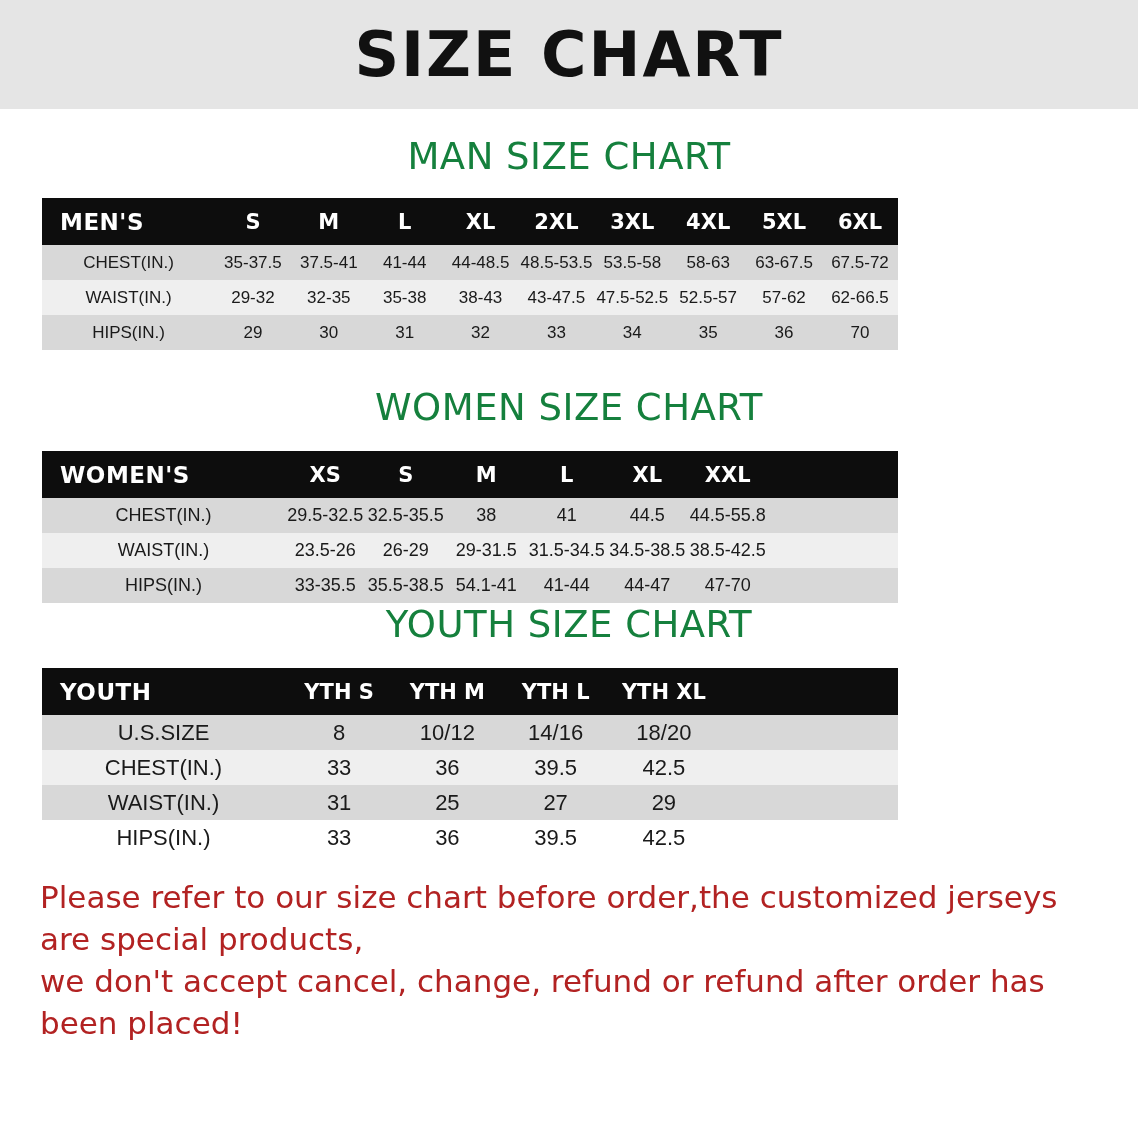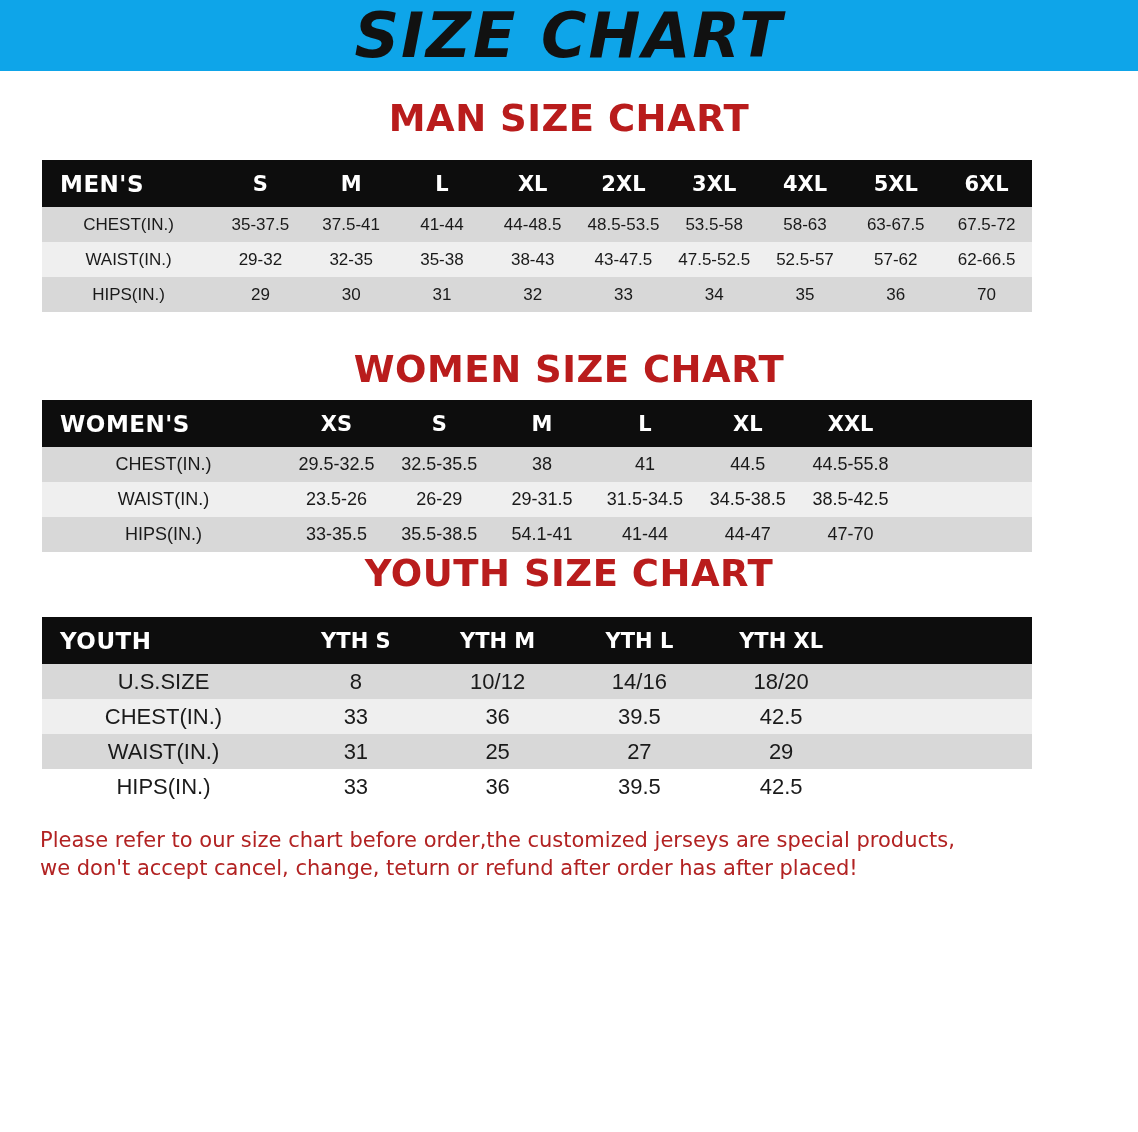--- a/index.html
+++ b/index.html
@@ -17,65 +17,64 @@
   .page {
     position: relative;
     width: 1138px;
     height: 1132px;
     background: #ffffff;
     box-sizing: border-box;
   }
 
   
   .banner {
-    height: 71px;
-    background: #0ea5e9;
+    height: 109px;
+    background: #e5e5e5;
     display: flex;
     align-items: center;
     justify-content: center;
-    font-style: italic;
   }
   .banner-title {
     font-family: "DejaVu Sans", sans-serif;
     font-weight: bold;
     font-size: 62px;
     letter-spacing: 2px;
     color: #111111;
     line-height: 1;
   }
 
   
   .section-title {
     text-align: center;
     font-family: "DejaVu Sans", sans-serif;
-    font-weight: bold;
-    color: #b91c1c;
+    font-weight: normal;
+    color: #15803d;
     letter-spacing: 0.5px;
   }
   .title-man {
     font-size: 37px;
     margin-top: 26px;
     margin-bottom: 20px;
   }
   .title-women {
     font-size: 37px;
     margin-top: 36px;
-    margin-bottom: 9px;
+    margin-bottom: 22px;
   }
   .title-youth {
     font-size: 37px;
     margin-bottom: 22px;
   }
 
   
   .table-wrap {
     margin: 0 42px;
   }
   table.size-table {
-    width: 990px;
+    width: 856px;
     border-collapse: collapse;
     table-layout: fixed;
   }
   table.size-table th,
   table.size-table td {
     padding: 0;
     text-align: center;
     vertical-align: middle;
     font-family: "Liberation Sans", sans-serif;
     font-size: 17px;
@@ -129,21 +128,21 @@
   .youth-table thead th { font-size: 22px; height: 55px; }
   .youth-table thead th.row-label { font-size: 24px; }
   .youth-table tbody td { height: 45px; font-size: 22px; }
   .youth-table tbody tr.shade-white td { background: #ffffff; }
 
   
   .note {
     margin: 22px 40px 0 40px;
     color: #b22222;
     font-family: "DejaVu Sans", sans-serif;
-    font-size: 21px;
+    font-size: 31px;
     line-height: 1.35;
     text-align: left;
   }
   .note span { display: block; }
 </style>
 </head>
 <body>
 
 <div class="page">
 
@@ -304,16 +303,16 @@
           <td>39.5</td>
           <td>42.5</td>
           <td></td>
         </tr>
       </tbody>
     </table>
   </div>
 
   <div class="note">
     <span>Please refer to our size chart before order,the customized jerseys are special products,</span>
-    <span>we don't accept cancel, change, teturn or refund after order has after placed!</span>
+    <span>we don't accept cancel, change, refund or refund after order has been placed!</span>
   </div>
 
 </div>
 
 </body></html>

